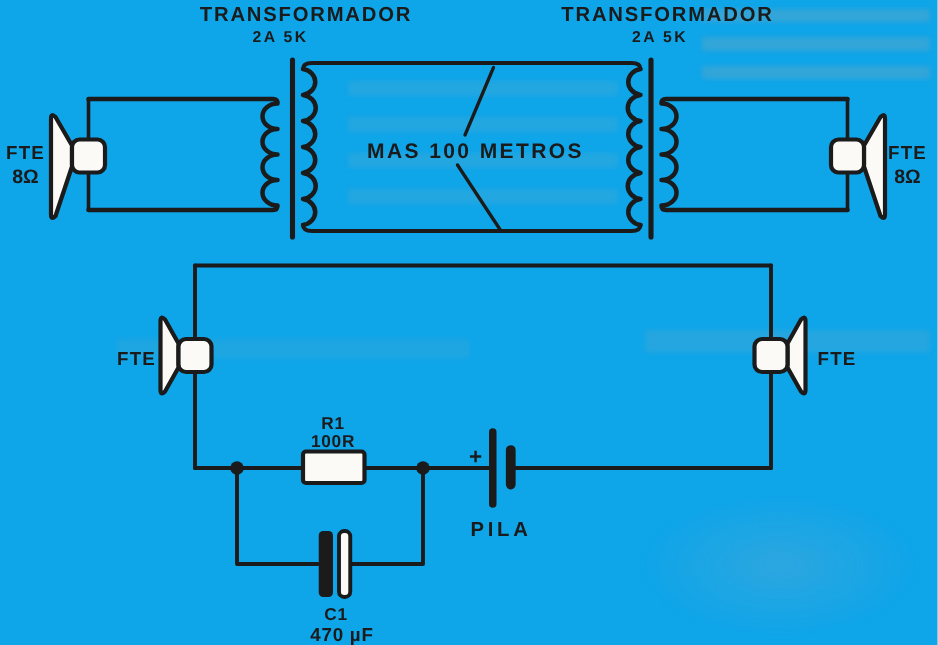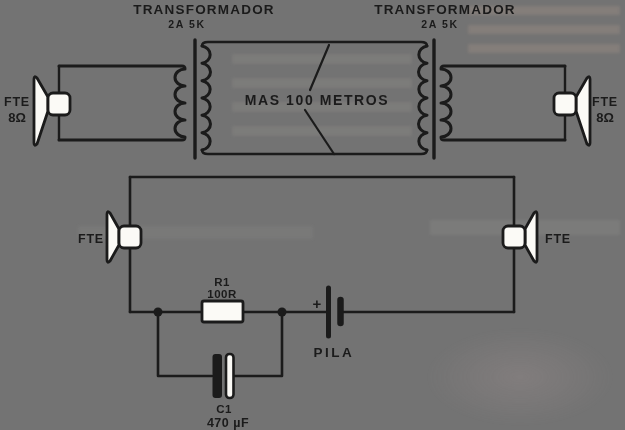--- a/index.html
+++ b/index.html
@@ -1,18 +1,18 @@
 <!DOCTYPE html>
 <html><head>
 <meta charset="utf-8">
 <style>
   html,body{margin:0;padding:0;background:#e8e6e0;}
   .stage{
     position:relative;width:625px;height:430px;overflow:hidden;
-    background:#737373;
+    background:#0ea5e9;
     font-family:"Liberation Sans", sans-serif;
   }
   .stage svg{position:absolute;left:0;top:0;}
   
   .bleed{position:absolute;pointer-events:none;filter:blur(1.6px);}
   .bt1{left:468px;top:6px;width:152px;height:56px;
        background:repeating-linear-gradient(180deg,rgba(198,168,150,.20) 0 9px,rgba(0,0,0,0) 9px 19px);}
   .bt2{left:430px;top:220px;width:190px;height:15px;background:rgba(175,175,168,.14);}
   .bt3{left:425px;top:328px;width:190px;height:98px;
        background:radial-gradient(ellipse at center,rgba(205,178,178,.16),rgba(0,0,0,0) 70%);}

